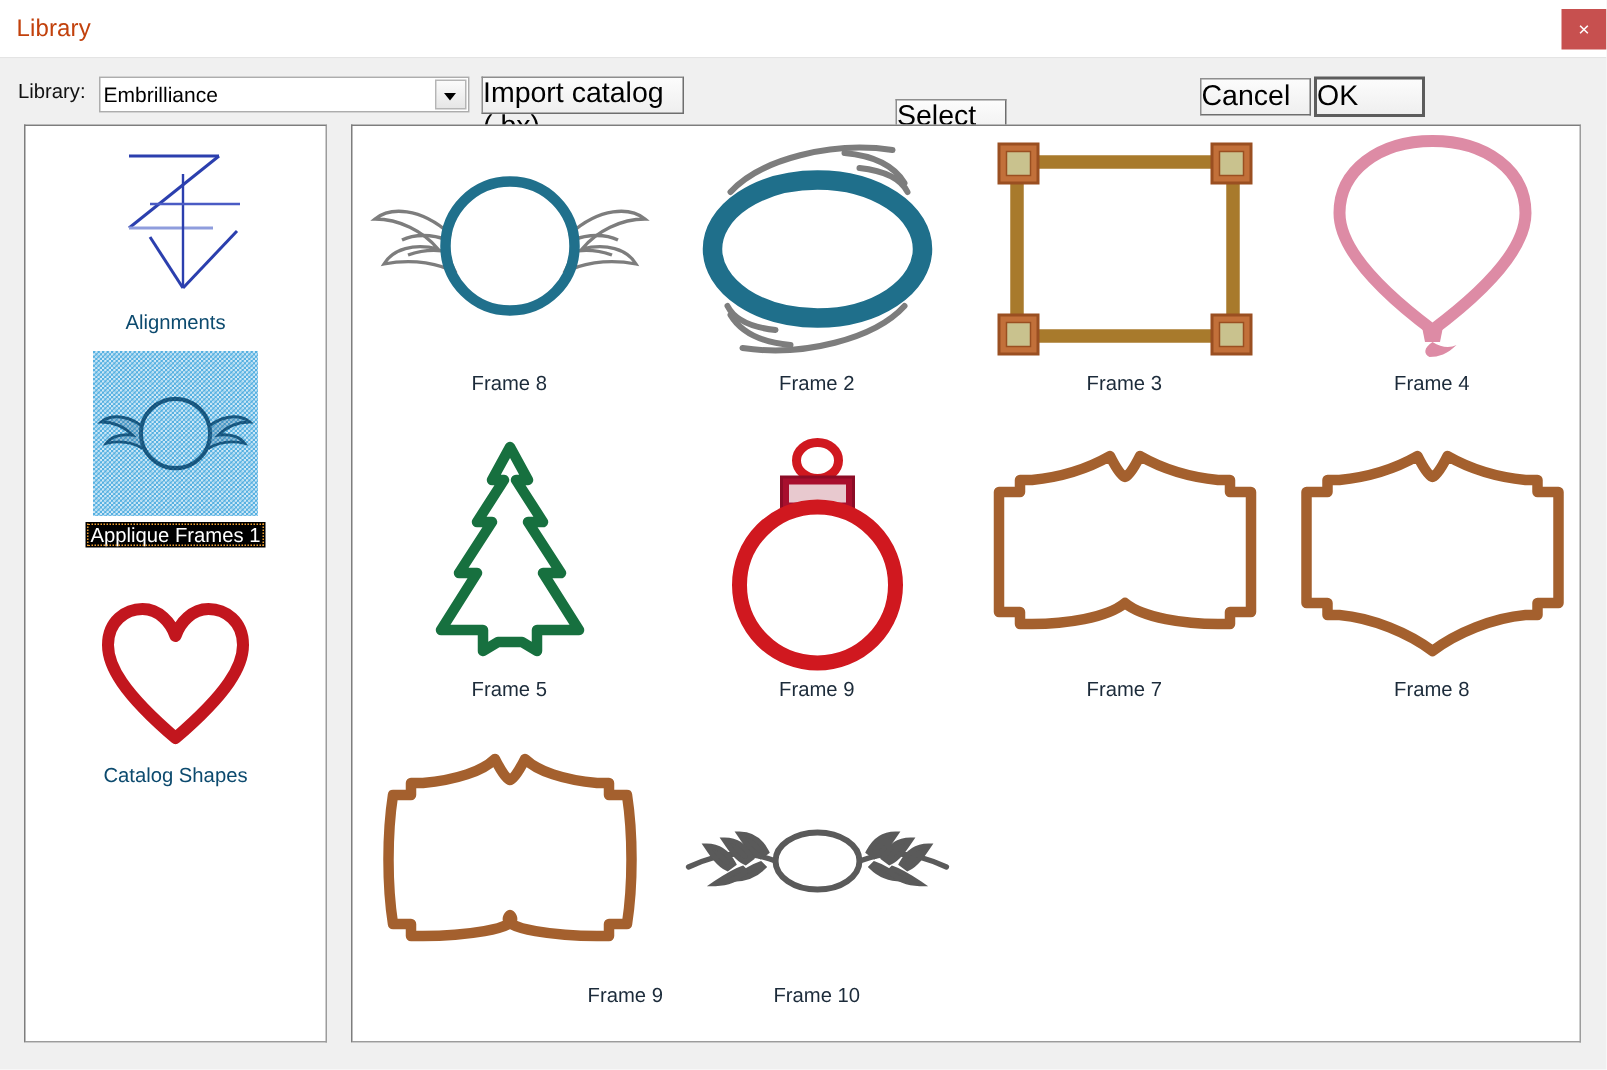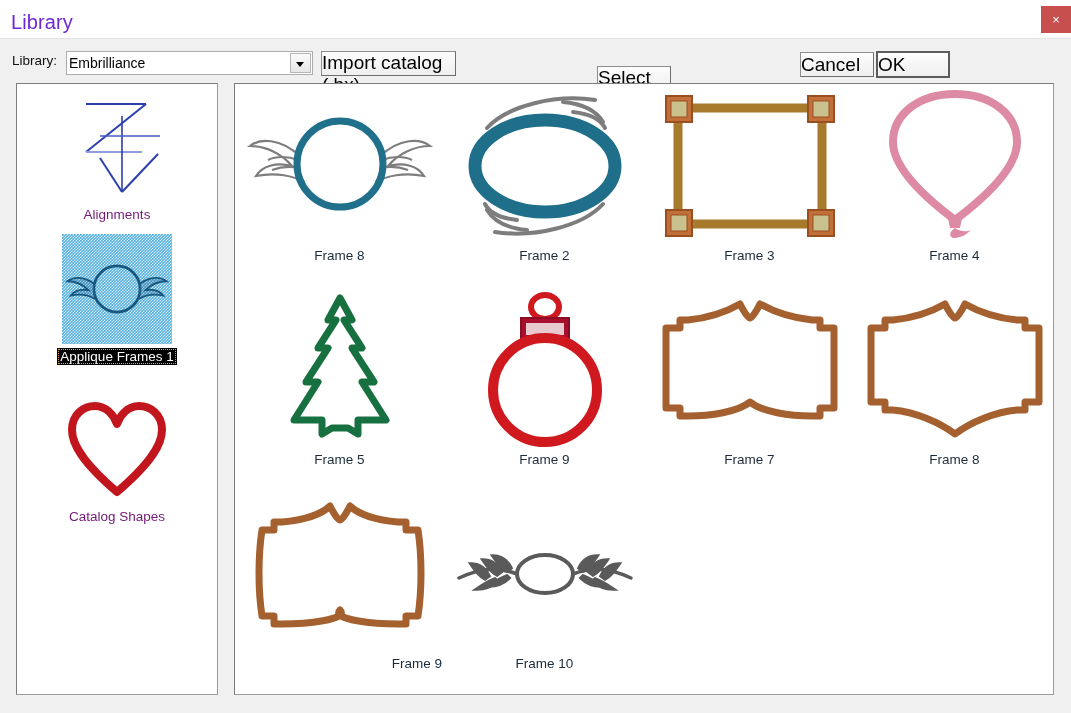--- a/index.html
+++ b/index.html
@@ -22,22 +22,22 @@
     position: absolute;
     left: 0; top: 0;
     width: 1071px; height: 39px;
     background: #ffffff;
     border-bottom: 1px solid #e4e4e4;
     box-sizing: border-box;
   }
   .title-text {
     position: absolute;
     left: 11px; top: 11px;
-    font-size: 20px;
-    color: #6d28d9;
+    font-size: 16px;
+    color: #c2410c;
     letter-spacing: 0.1px;
   }
   .close-btn {
     position: absolute;
     right: 0px; top: 6px;
     width: 30px; height: 27px;
     background: #c7504f;
     color: #ffffff;
     font-size: 13px;
     line-height: 27px;
@@ -137,21 +137,21 @@
     cursor: pointer;
   }
   .side-thumb {
     width: 110px; height: 110px;
     margin: 0 auto;
     position: relative;
   }
   .side-label {
     margin-top: 4px;
     font-size: 13.5px;
-    color: #701a75;
+    color: #0c4a6e;
     display: inline-block;
     padding: 1px 3px;
   }
   .side-item.selected .side-label {
     background: #000000;
     color: #ffffff;
     outline: 1px dotted #f0a030;
     outline-offset: -2px;
   }
   .sel-overlay {

